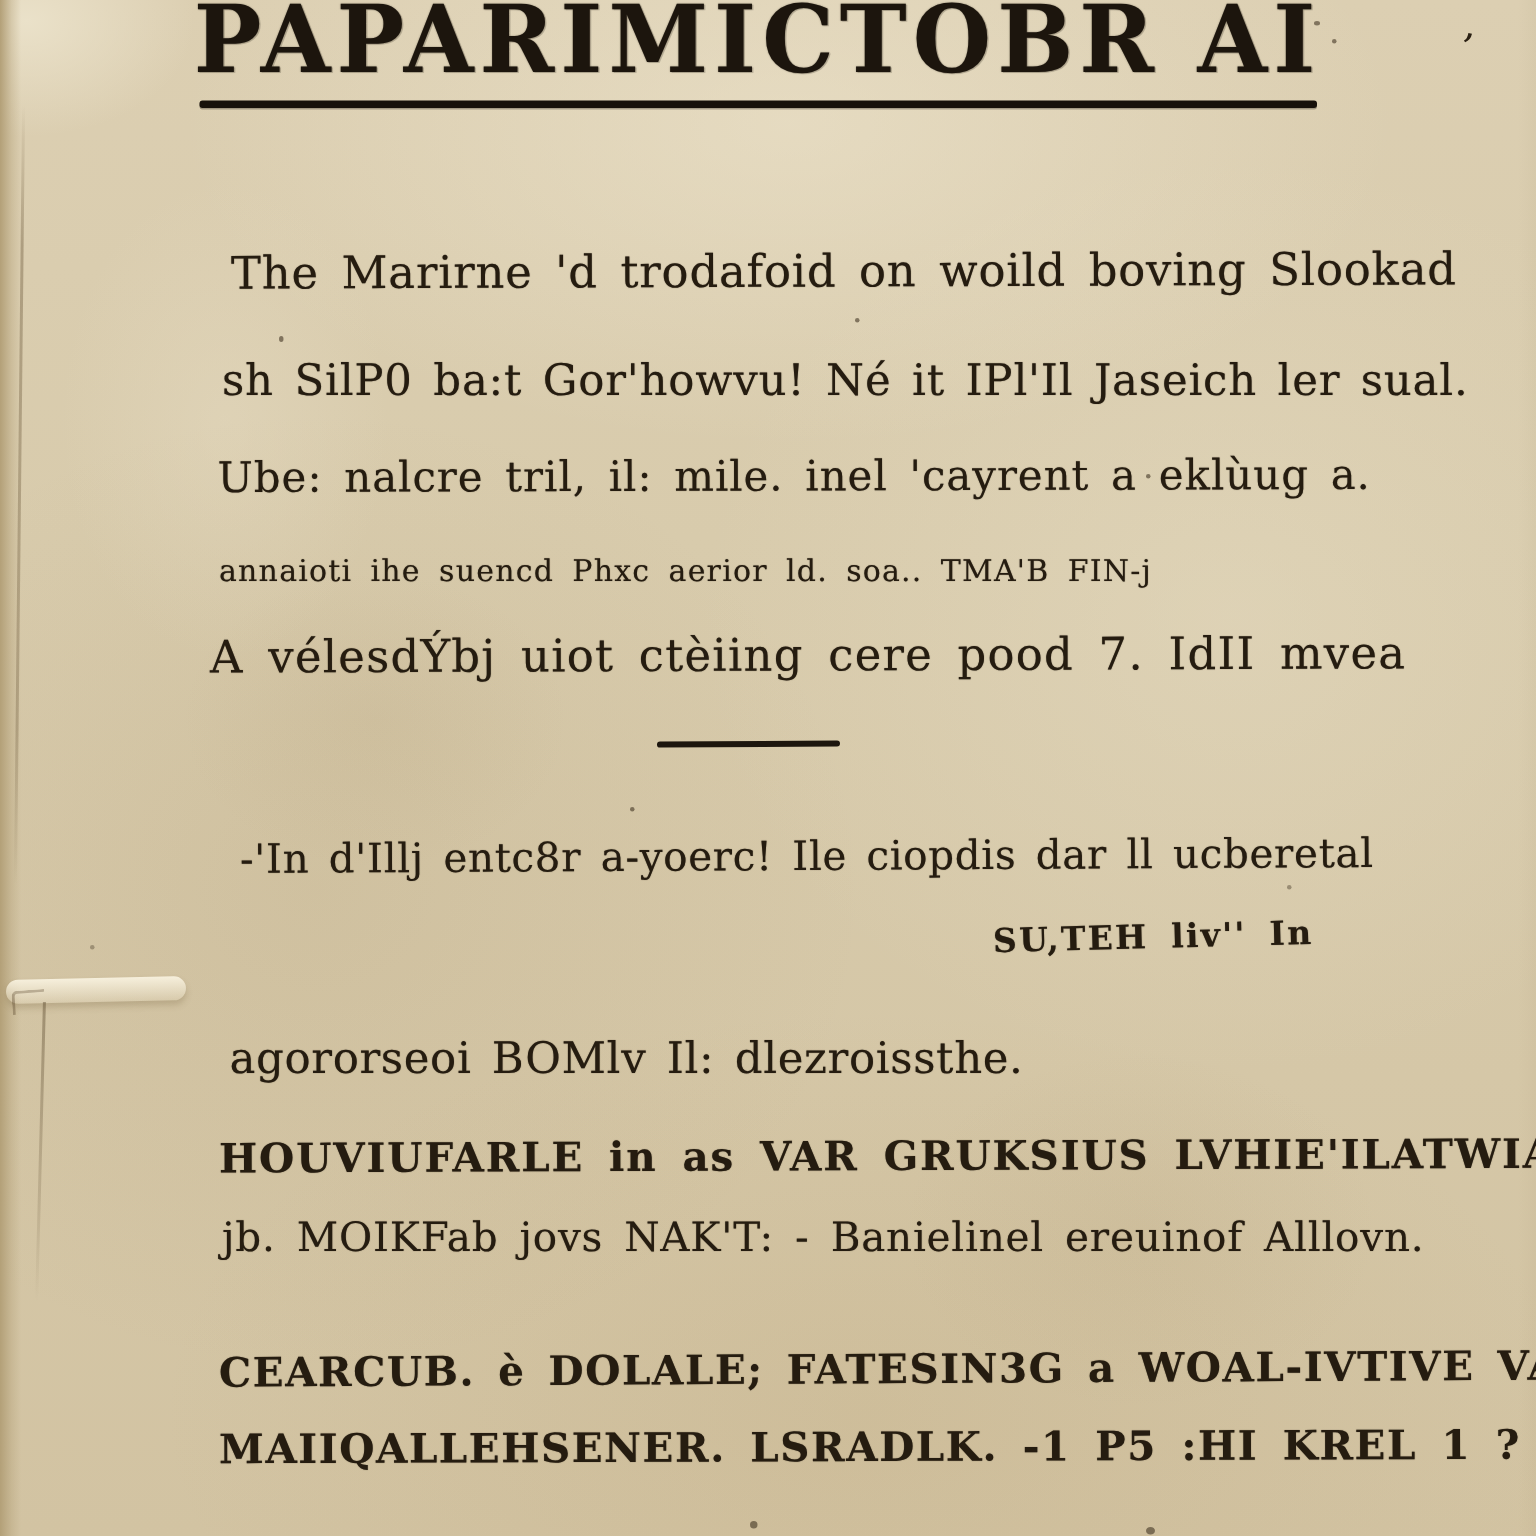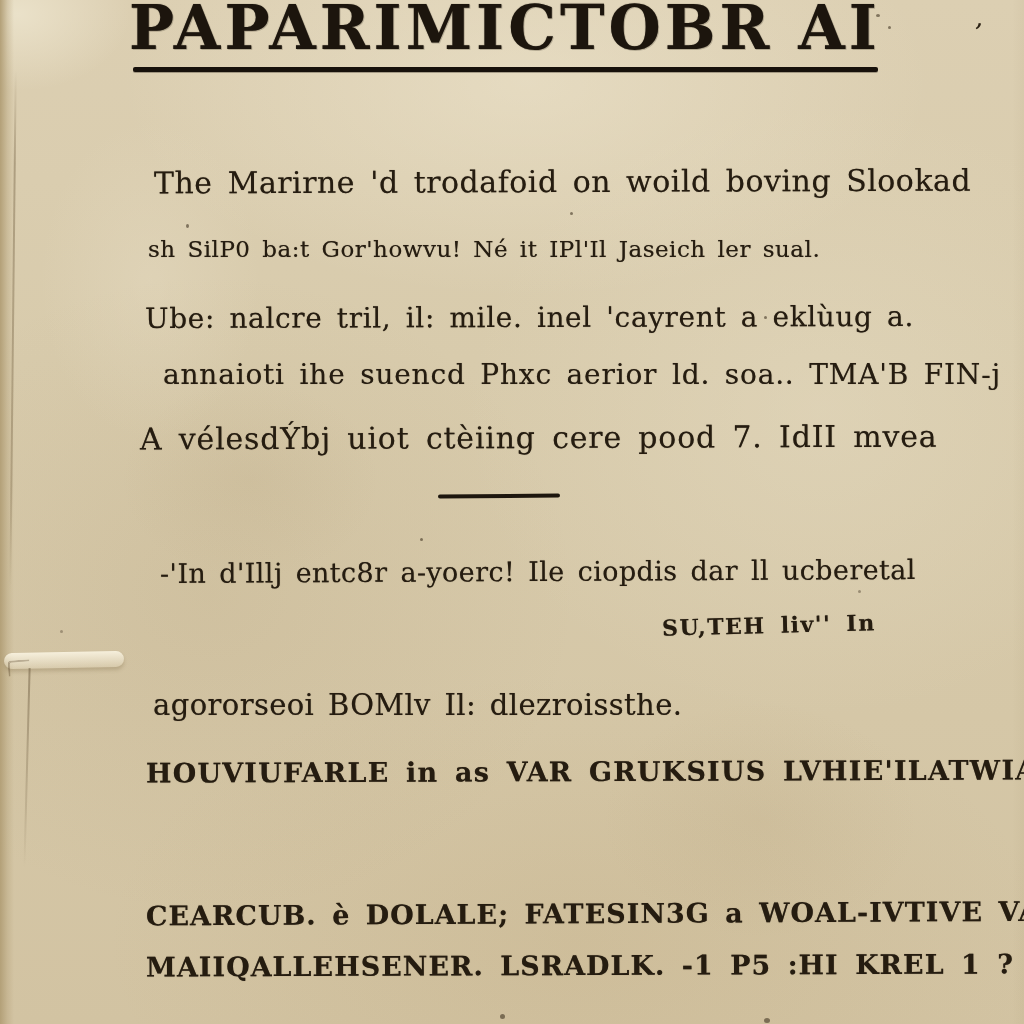--- a/index.html
+++ b/index.html
@@ -66,23 +66,23 @@
   .stray-mark{
     position:absolute;left:972px;top:18px;font-size:26px;color:#2a2013;
     transform:rotate(12deg);
   }
   
   .txt{
     position:absolute;color:#251c10;white-space:nowrap;margin:0;
     text-shadow:0 0 0.7px rgba(37,28,16,0.6);
   }
   .l1{top:164px;left:154px;font-size:30px;word-spacing:5px;letter-spacing:0.5px;transform:rotate(-0.2deg);}
-  .l2{top:236px;left:148px;font-size:23px;word-spacing:4px;letter-spacing:0.5px;}
+  .l2{top:236px;left:148px;font-size:29px;word-spacing:4px;letter-spacing:0.5px;}
   .l3{top:301px;left:145px;font-size:28px;word-spacing:5px;letter-spacing:0.6px;transform:rotate(-0.15deg);}
-  .l4{top:358px;left:146px;font-size:28px;word-spacing:5px;letter-spacing:0.8px;margin-left:17px;}
+  .l4{top:368px;left:146px;font-size:20px;word-spacing:5px;letter-spacing:0.8px;}
   .l5{top:420px;left:140px;font-size:30px;word-spacing:6px;letter-spacing:0.8px;transform:rotate(-0.2deg);}
   .divider{
     position:absolute;left:438px;top:494px;width:122px;height:4px;background:#1d160e;border-radius:2px;
     transform:rotate(-0.4deg);
   }
   .l6{top:556px;left:160px;font-size:27px;word-spacing:4px;letter-spacing:0.4px;transform:rotate(-0.3deg);}
   .lsmall{top:612px;left:662px;font-size:22px;font-weight:700;letter-spacing:1.5px;word-spacing:6px;transform:rotate(-1.5deg);}
   .l8{top:638px;left:148px;font-size:27px;font-weight:700;letter-spacing:1.5px;word-spacing:6px;}
   .l9{top:688px;left:153px;font-size:29px;word-spacing:4px;letter-spacing:0.4px;}
   .l10{top:756px;left:146px;font-size:27px;font-weight:700;letter-spacing:1.2px;word-spacing:6px;transform:rotate(-0.2deg);}
@@ -134,20 +134,21 @@
   <p class="txt l4">annaioti ihe suencd Phxc aerior ld. soa.. TMA'B FIN-j</p>
   <p class="txt l5">A vélesdÝbj uiot ctèiing cere pood 7. IdII mvea</p>
 
   <div class="divider"></div>
 
   <p class="txt l6">-'In d'Illj entc8r a-yoerc! Ile ciopdis dar ll ucberetal</p>
   <p class="txt lsmall">SU,TEH liv'' In</p>
   <p class="txt l9">agororseoi BOMlv Il: dlezroissthe.</p>
 
   <p class="txt l10">HOUVIUFARLE in as VAR GRUKSIUS LVHIE'ILATWIAS.</p>
+  <p class="txt l11">jb. MOIKFab jovs NAK'T: - Banielinel ereuinof Alllovn.</p>
 
   <p class="txt l12">CEARCUB. è DOLALE; FATESIN3G a WOAL-IVTIVE VAIN</p>
   <p class="txt l13">MAIIQALLEHSENER.  LSRADLK. -1 P5 :HI KREL 1 ?</p>
 
   <div class="speck sp1"></div>
   <div class="speck sp2"></div>
   <div class="speck sp3"></div>
   <div class="speck sp4"></div>
   <div class="speck sp5"></div>
   <div class="speck sp6"></div>

